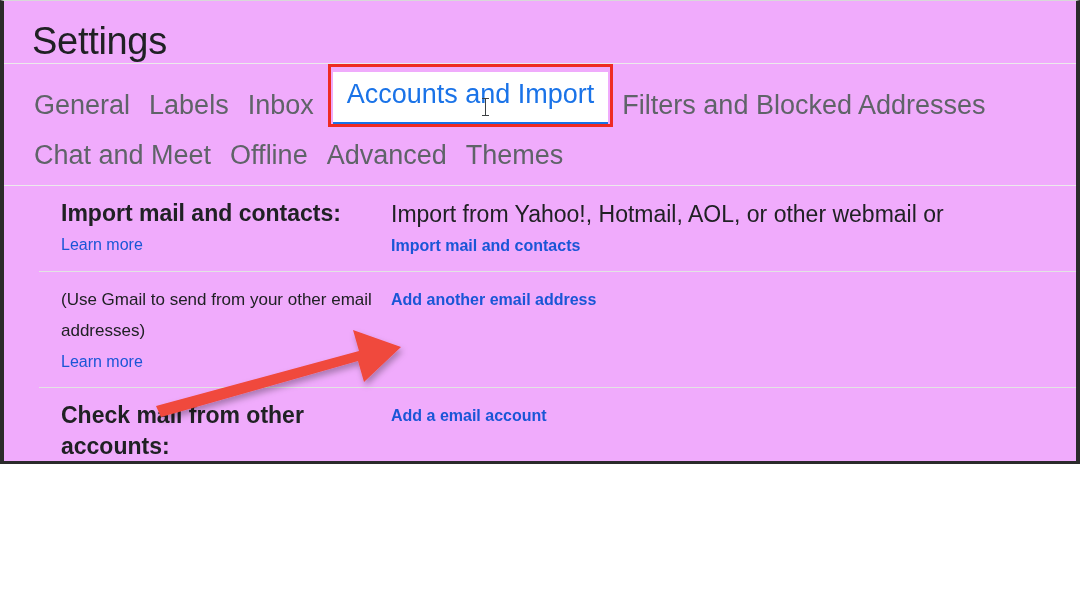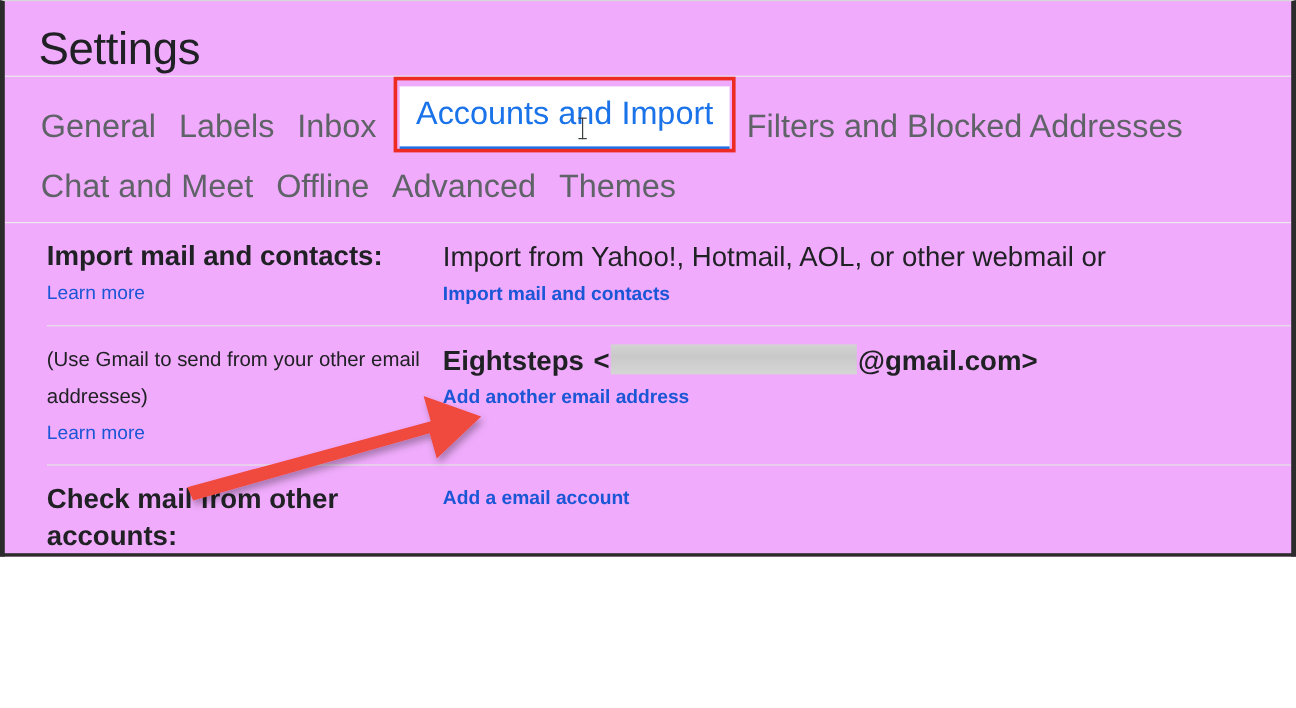--- a/index.html
+++ b/index.html
@@ -96,20 +96,21 @@
   }
   .caret-artifact::before { top: 0; }
   .caret-artifact::after { bottom: 0; }
 
   
   .settings-body { padding: 0; }
   .srow {
     display: flex;
     padding: 12px 0 10px 0;
     position: relative;
+    margin-left: 22px;
   }
   .hr-inset {
     height: 1px;
     background: #e3e3e3;
     margin-left: 35px;
     margin-right: 0;
   }
   .label-col {
     width: 365px;
     flex: 0 0 365px;
@@ -212,23 +213,20 @@
       </div>
     </div>
     <div class="hr-inset"></div>
 
     <div class="srow">
       <div class="label-col">
         <div class="sub">(Use Gmail to send from your other email addresses)</div>
         <div class="link">Learn more</div>
       </div>
       <div class="value-col">
-        <div class="val bold">
-          <span>Eightsteps</span><span style="margin-left:8px">&lt;</span><span class="redacted"></span><span>@gmail.com&gt;</span>
-        </div>
         <div class="link bold">Add another email address</div>
       </div>
     </div>
     <div class="hr-inset"></div>
 
     <div class="srow">
       <div class="label-col">
         <div class="lbl">Check mail from other accounts:</div>
         <div class="link">Learn more</div>
       </div>

